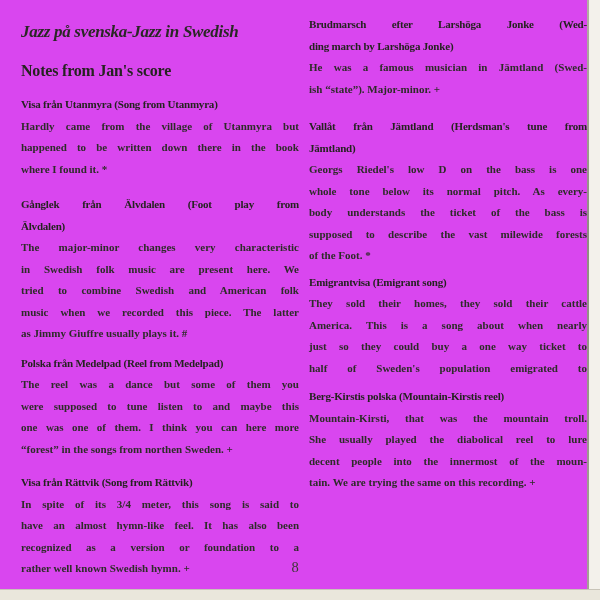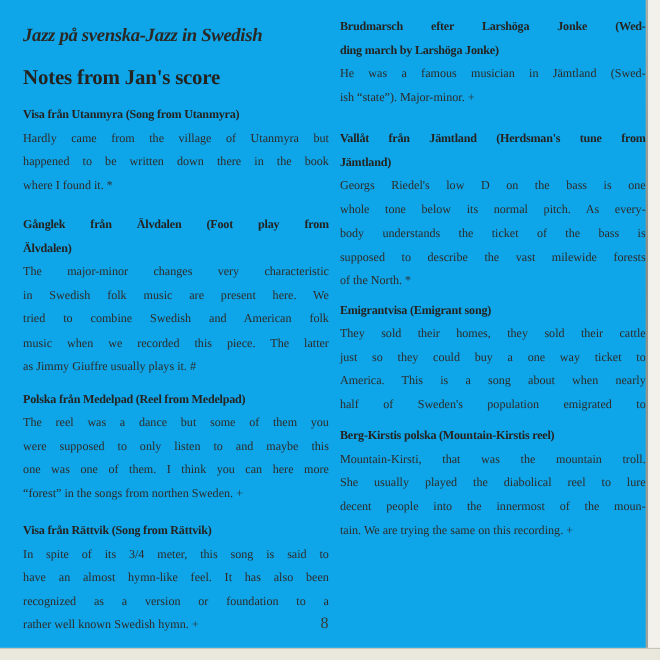--- a/index.html
+++ b/index.html
@@ -1,35 +1,35 @@
 <!DOCTYPE html>
 <html><head>
 <meta charset="utf-8">
 <style>
   html,body{margin:0;padding:0;background:#d8d5cc;}
   .page{
     position:relative;width:600px;height:600px;margin:0;
-    background:#0ea5e9;
+    background:#d946ef;
     font-family:"Liberation Serif","DejaVu Serif",serif;
     color:#2e2c29;overflow:hidden;
   }
   .col{position:absolute;width:278px;}
   .col-left{left:21px;top:20px;}
   .col-right{left:309px;top:14px;}
   .title{
     font-size:17px;font-weight:bold;font-style:italic;
     line-height:24px;margin-bottom:14px;letter-spacing:-0.3px;color:#2a2825;
   }
   .notes{
-    font-size:19px;font-weight:bold;line-height:26px;
+    font-size:16px;font-weight:bold;line-height:26px;
     margin-bottom:10px;letter-spacing:-0.2px;color:#252320;
   }
   .entry{font-size:11px;line-height:21.5px;}
   .hd{font-weight:bold;letter-spacing:-0.2px;color:#252320;}
-  .bd{font-weight:normal;}
+  .bd{font-weight:bold;}
   .tline{text-align:justify;text-align-last:justify;}
   .tline.tlast{text-align-last:left;}
   
   .col-left  .entry-0{margin-bottom:14px;}
   .col-left  .entry-1{margin-bottom:8px;}
   .col-left  .entry-2{margin-bottom:12px;}
   .col-right .entry-0{margin-bottom:16px;}
   .col-right .entry-1{margin-bottom:5px;}
   .col-right .entry-2{margin-bottom:7px;}
   .pagenum{
@@ -81,21 +81,21 @@
             <div class="tline">music when we recorded this piece. The latter</div>
             <div class="tline tlast">as Jimmy Giuffre usually plays it. #</div>
           </div>
         </section>
         <section class="entry entry-2">
           <div class="hd">
             <div class="tline tlast">Polska från Medelpad (Reel from Medelpad)</div>
           </div>
           <div class="bd">
             <div class="tline">The reel was a dance but some of them you</div>
-            <div class="tline">were supposed to only listen to and maybe this</div>
+            <div class="tline">were supposed to tune listen to and maybe this</div>
             <div class="tline">one was one of them. I think you can here more</div>
             <div class="tline tlast">“forest” in the songs from northen Sweden. +</div>
           </div>
         </section>
         <section class="entry entry-3">
           <div class="hd">
             <div class="tline tlast">Visa från Rättvik (Song from Rättvik)</div>
           </div>
           <div class="bd">
             <div class="tline">In spite of its 3/4 meter, this song is said to</div>
@@ -122,31 +122,31 @@
         <section class="entry entry-1">
           <div class="hd">
             <div class="tline">Vallåt från Jämtland (Herdsman's tune from</div>
             <div class="tline tlast">Jämtland)</div>
           </div>
           <div class="bd">
             <div class="tline">Georgs Riedel's low D on the bass is one</div>
             <div class="tline">whole tone below its normal pitch. As every-</div>
             <div class="tline">body understands the ticket of the bass is</div>
             <div class="tline">supposed to describe the vast milewide forests</div>
-            <div class="tline tlast">of the North. *</div>
+            <div class="tline tlast">of the Foot. *</div>
           </div>
         </section>
         <section class="entry entry-2">
           <div class="hd">
             <div class="tline tlast">Emigrantvisa (Emigrant song)</div>
           </div>
           <div class="bd">
             <div class="tline">They sold their homes, they sold their cattle</div>
+            <div class="tline">America. This is a song about when nearly</div>
             <div class="tline">just so they could buy a one way ticket to</div>
-            <div class="tline">America. This is a song about when nearly</div>
             <div class="tline">half of Sweden's population emigrated to</div>
           </div>
         </section>
         <section class="entry entry-3">
           <div class="hd">
             <div class="tline tlast">Berg-Kirstis polska (Mountain-Kirstis reel)</div>
           </div>
           <div class="bd">
             <div class="tline">Mountain-Kirsti, that was the mountain troll.</div>
             <div class="tline">She usually played the diabolical reel to lure</div>

